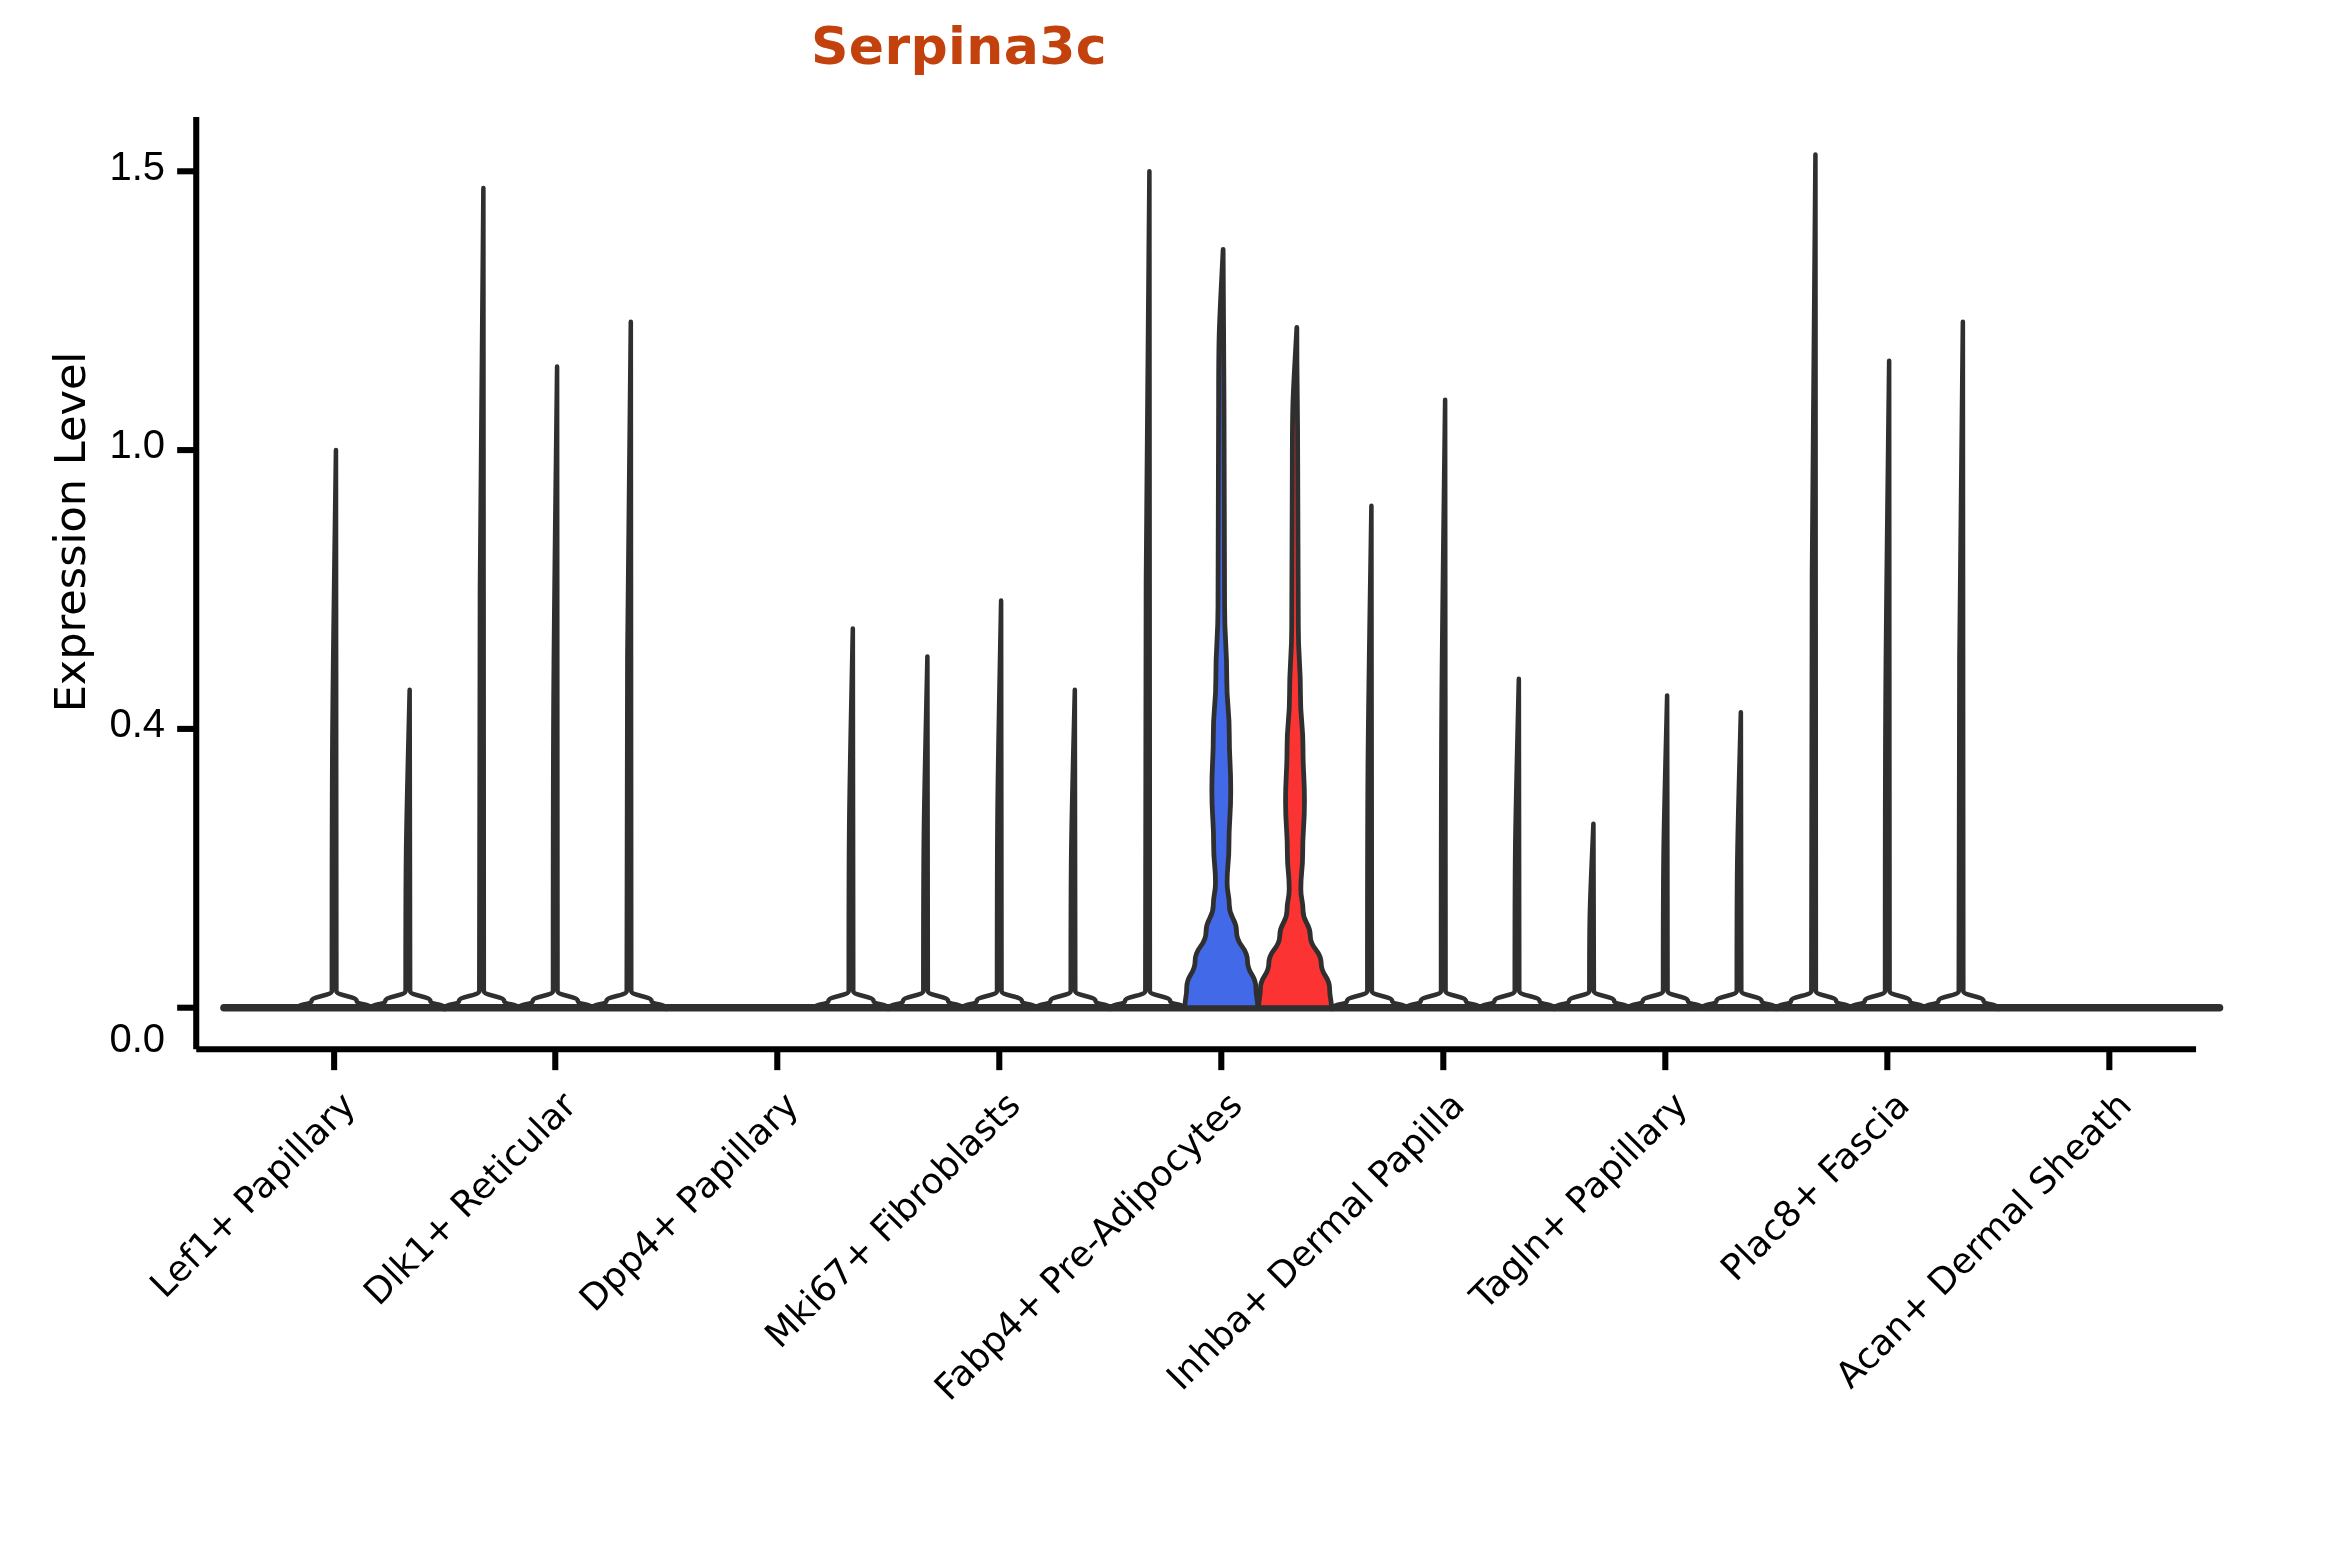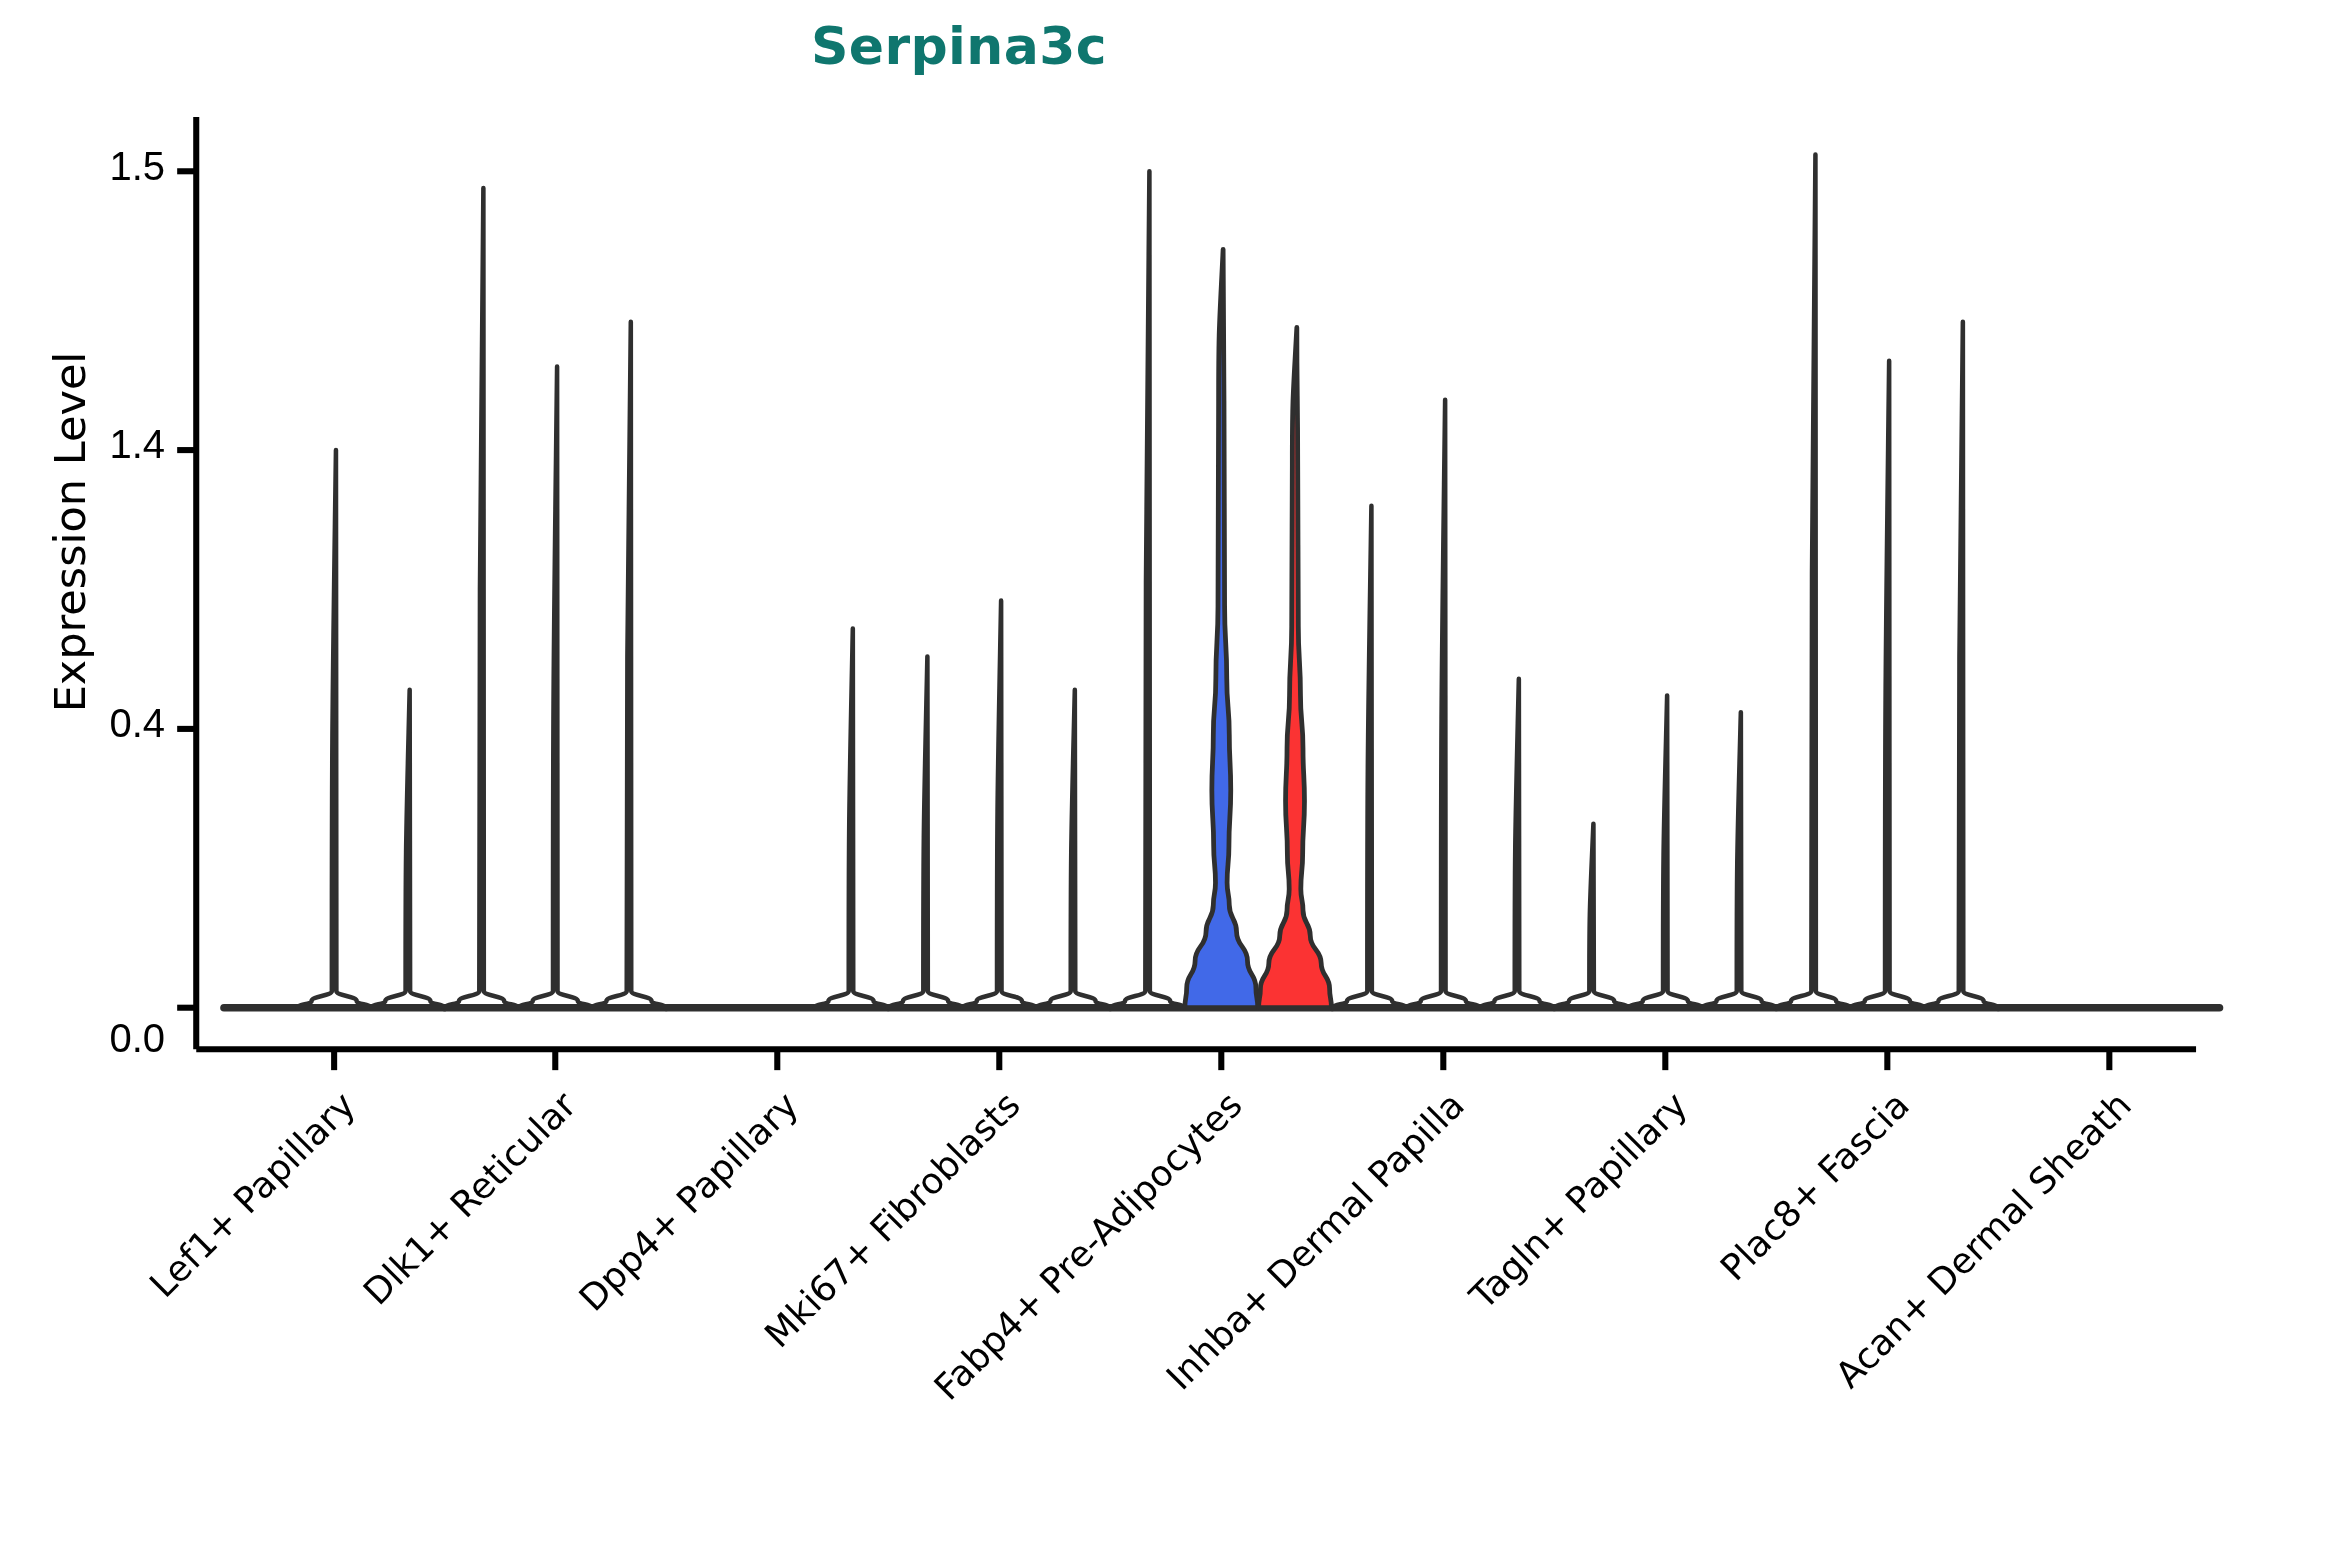--- a/index.html
+++ b/index.html
@@ -4,21 +4,21 @@
 <style>
   html,body{margin:0;padding:0;}
   body{
     width:2342px;height:1561px;background:#ffffff;
     font-family:"DejaVu Sans", sans-serif;
     overflow:hidden;position:relative;
   }
   #figure{position:absolute;left:0;top:0;width:2342px;height:1561px;}
   #title{
     position:absolute;left:0;top:15.6px;width:1918px;text-align:center;
-    font-size:52px;font-weight:bold;color:#0f766e;letter-spacing:0.4px;
+    font-size:52px;font-weight:bold;color:#c2410c;letter-spacing:0.4px;
     font-family:"DejaVu Sans", sans-serif;
   }
   #ylabel{
     position:absolute;
     left:-260px;top:507px;width:659px;text-align:center;
     font-size:43px;color:#000;
     transform:rotate(-90deg);transform-origin:center center;
     font-family:"DejaVu Sans", sans-serif;white-space:nowrap;
   }
   .ytick-label{
@@ -39,21 +39,21 @@
 <body>
 
 <div id="figure">
 
   <div id="title">Serpina3c</div>
   <div id="ylabel">Expression Level</div>
 
   <div id="ytick-layer">
       <div class="ytick-label" style="right: 2177px; top: 1016px;">0.0</div>
       <div class="ytick-label" style="right: 2177px; top: 701px;">0.4</div>
-      <div class="ytick-label" style="right: 2177px; top: 422px;">1.4</div>
+      <div class="ytick-label" style="right: 2177px; top: 422px;">1.0</div>
       <div class="ytick-label" style="right: 2177px; top: 144px;">1.5</div>
     </div>
   <div id="xtick-layer">
       <div class="xtick-label" style="left: -707px; top: 1084px; width: 1041px;">Lef1+ Papillary</div>
       <div class="xtick-label" style="left: -486px; top: 1084px; width: 1041px;">Dlk1+ Reticular</div>
       <div class="xtick-label" style="left: -264px; top: 1084px; width: 1041px;">Dpp4+ Papillary</div>
       <div class="xtick-label" style="left: -42px; top: 1084px; width: 1041px;">Mki67+ Fibroblasts</div>
       <div class="xtick-label" style="left: 180px; top: 1084px; width: 1041px;">Fabp4+ Pre-Adipocytes</div>
       <div class="xtick-label" style="left: 402px; top: 1084px; width: 1041px;">Inhba+ Dermal Papilla</div>
       <div class="xtick-label" style="left: 625px; top: 1084px; width: 1041px;">Tagln+ Papillary</div>

